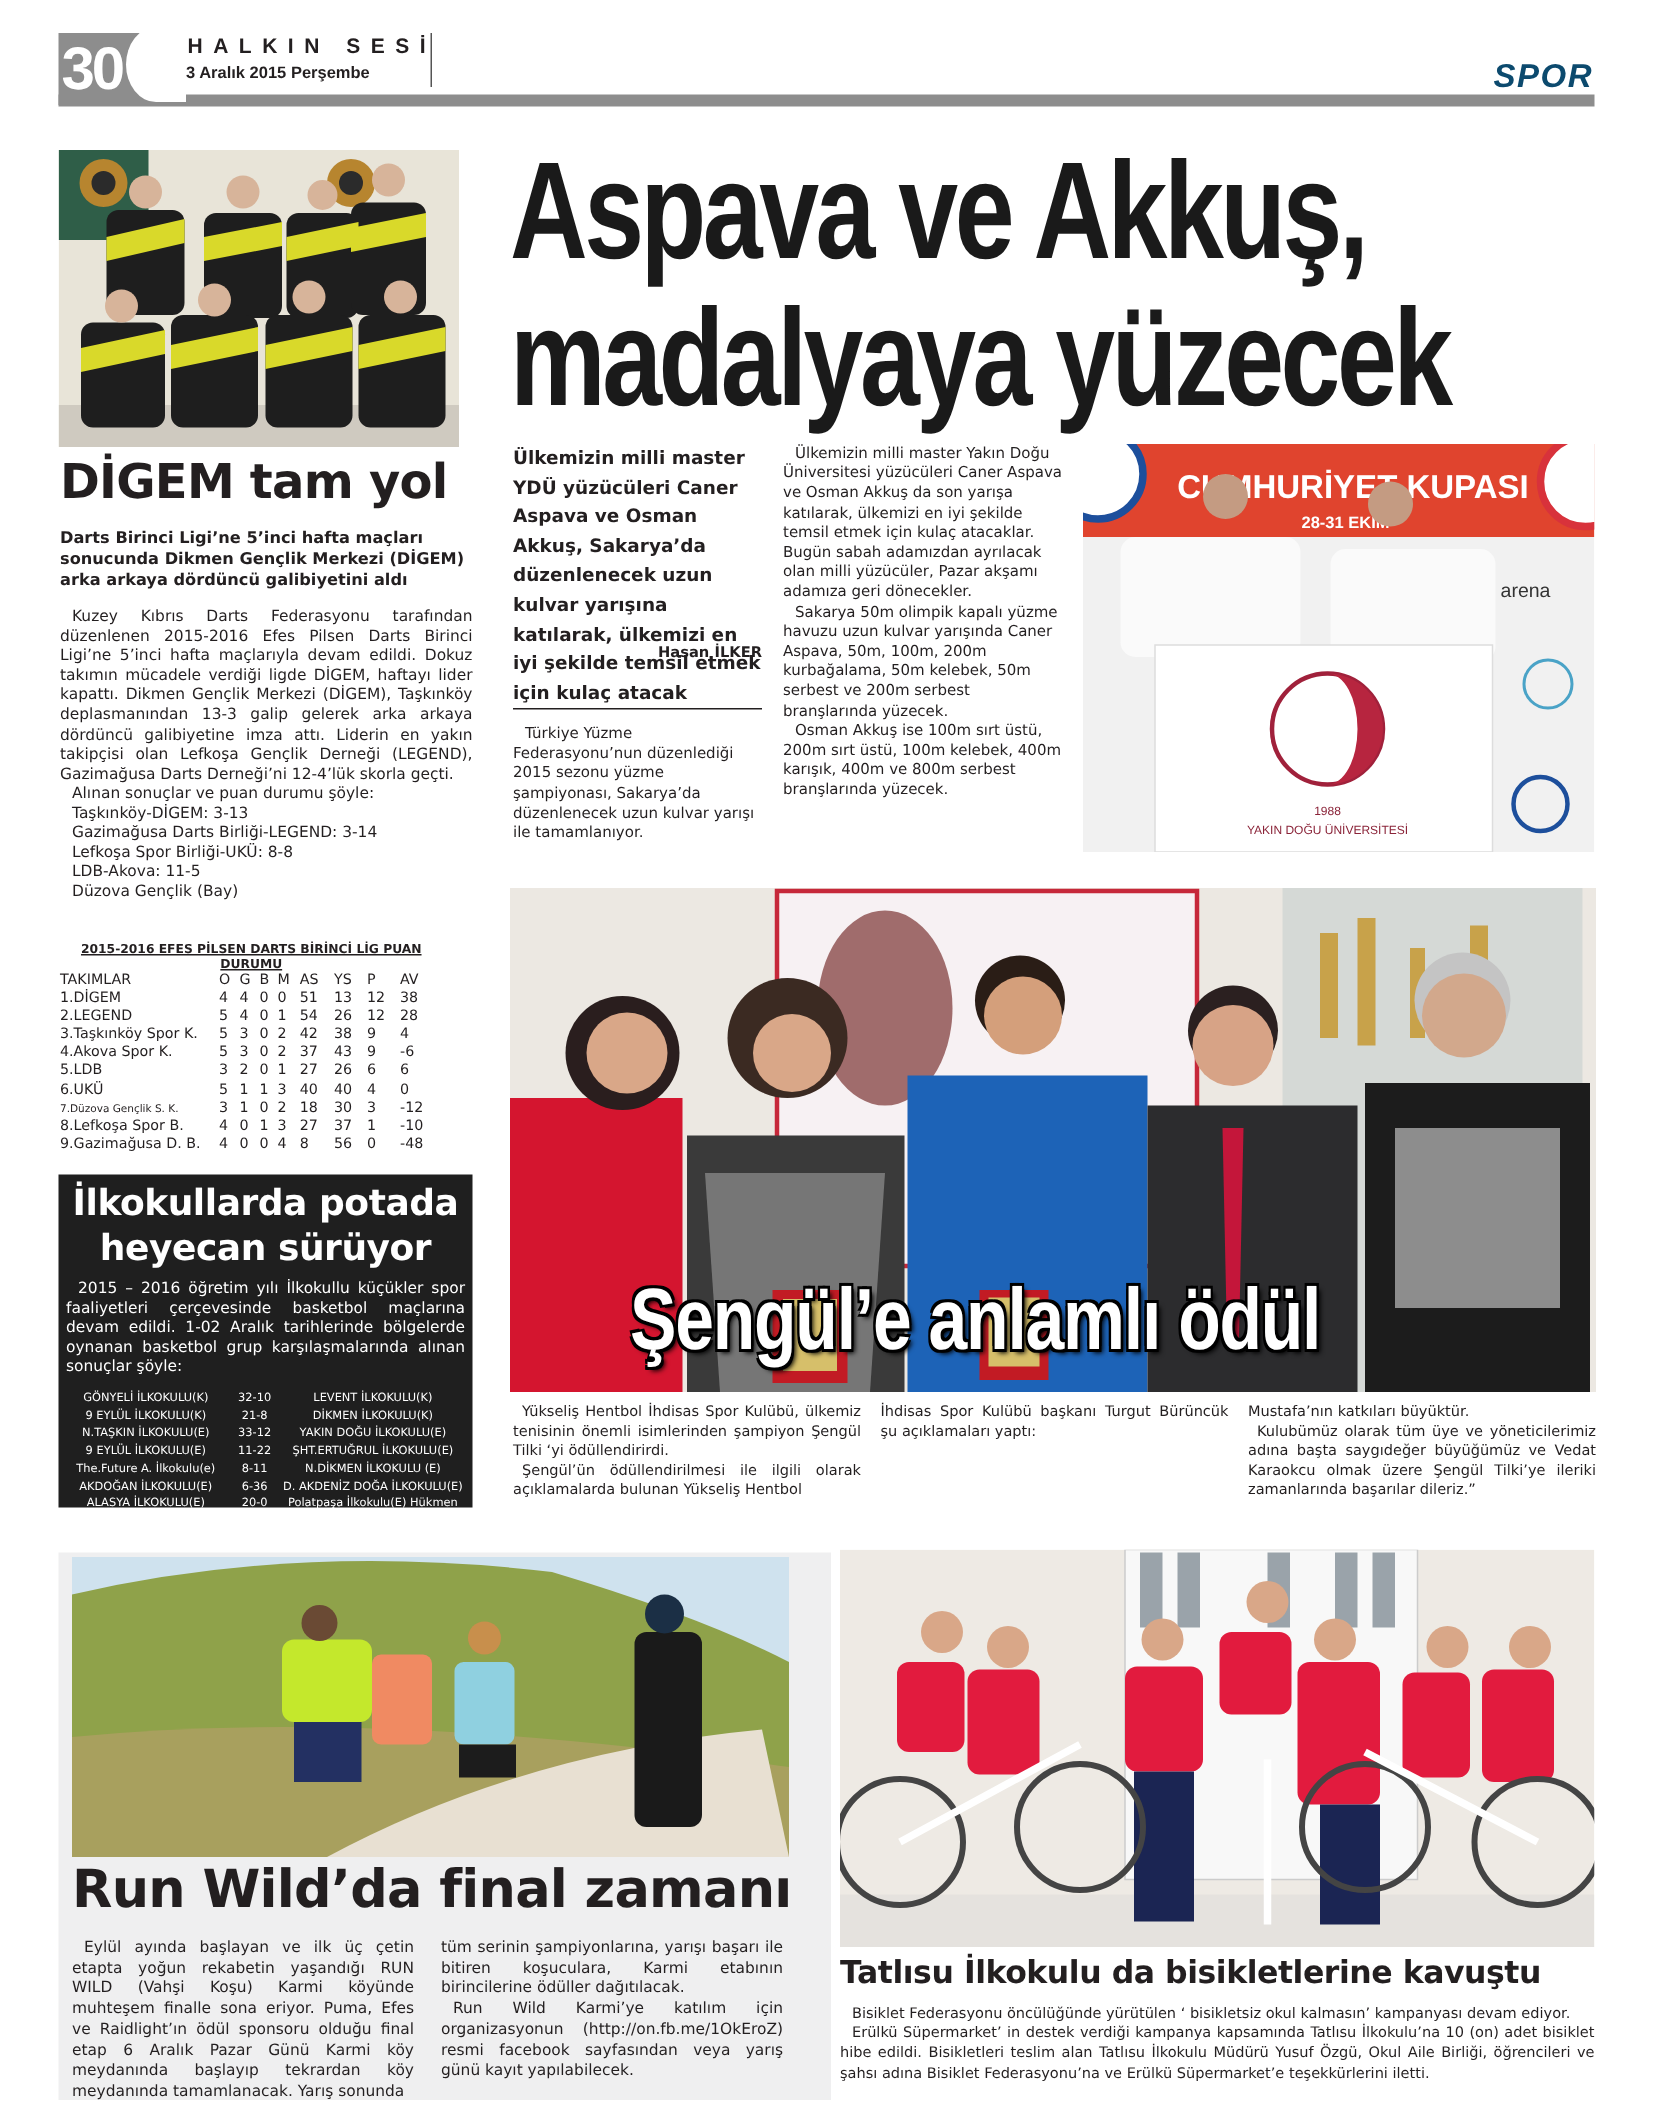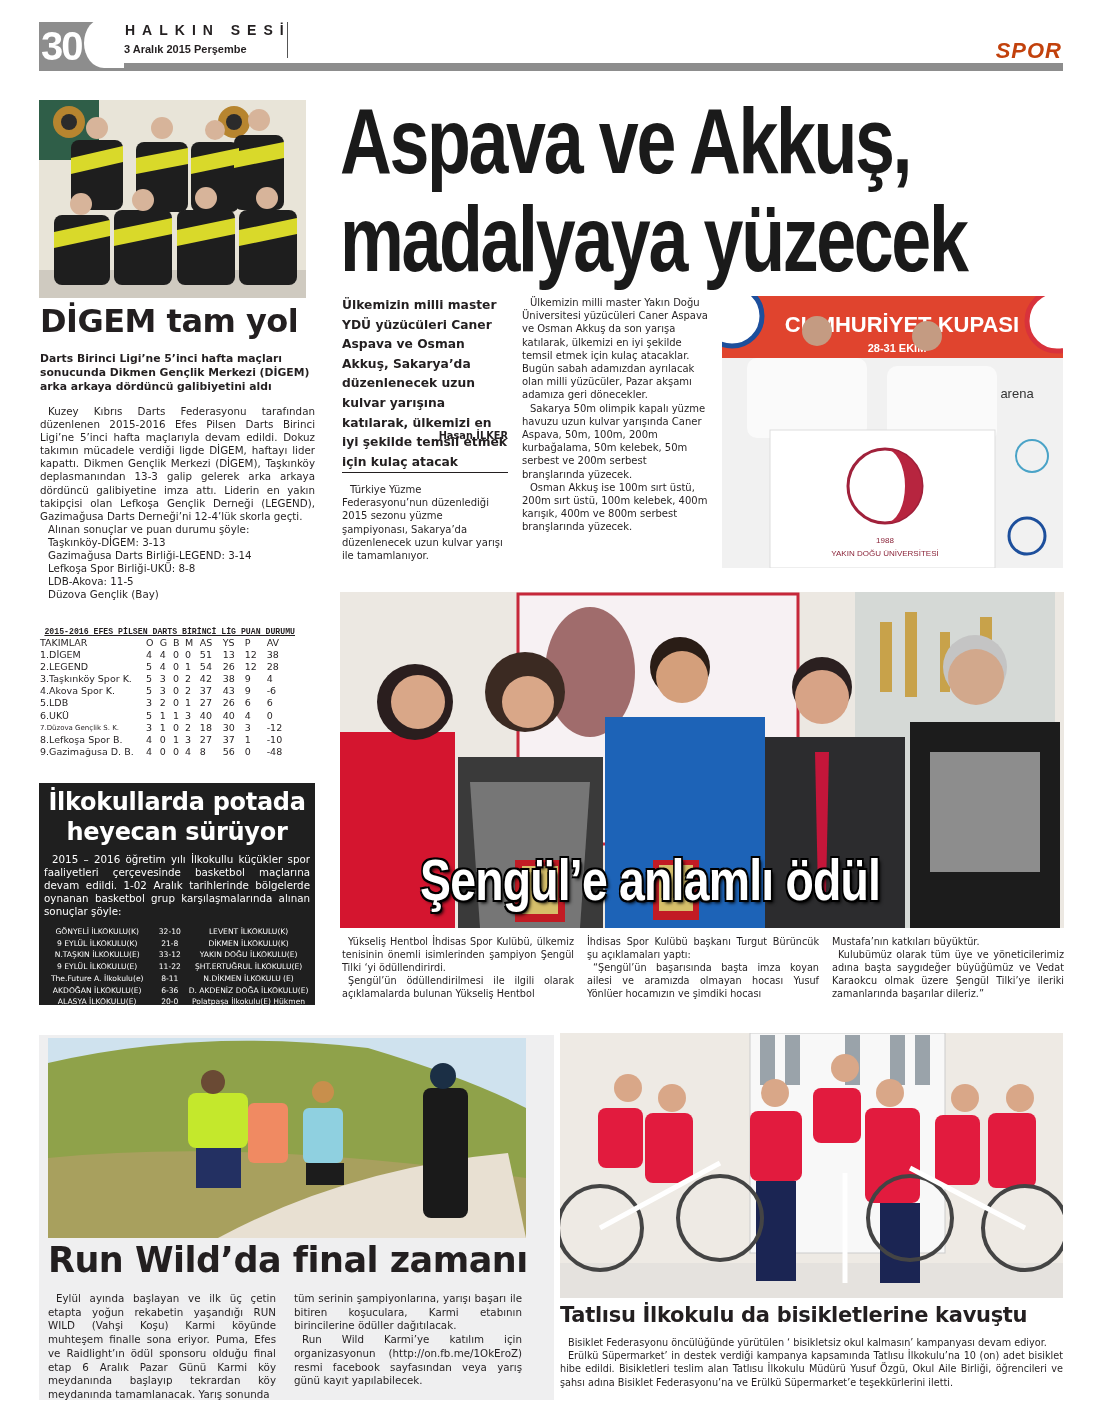--- a/index.html
+++ b/index.html
@@ -6,37 +6,37 @@
   body { width: 1102px; height: 1417px; background: #fff; position: relative; overflow: hidden; font-family: "DejaVu Sans", sans-serif; color: #231f20; }
   .abs { position: absolute; }
 
   
   .pgnum { left: 39px; top: 22px; width: 58px; height: 48px; background: #8d8d8d; color: #fff; font-family: "Liberation Sans", sans-serif; font-weight: bold; font-size: 40px; line-height: 48px; padding-left: 2px; letter-spacing: -2px; }
   .pgcurve { left: 84px; top: 18px; width: 40px; height: 50px; background: #fff; border-radius: 50% 0 0 50%; }
   .hdr-bar { left: 39px; top: 63px; width: 1024px; height: 8px; background: #8d8d8d; }
   .paper-name { left: 125px; top: 22px; font-family: "Liberation Sans", sans-serif; font-weight: bold; font-size: 14px; letter-spacing: 7px; color: #231f20; }
   .paper-date { left: 124px; top: 43px; font-family: "Liberation Sans", sans-serif; font-weight: bold; font-size: 11px; color: #231f20; }
   .hdr-sep { left: 287px; top: 22px; width: 1px; height: 36px; background: #555; }
-  .section { right: 40px; top: 38px; font-family: "Liberation Sans", sans-serif; font-weight: 900; font-style: italic; font-size: 22px; color: #c2410c; letter-spacing: 1px; }
+  .section { right: 40px; top: 38px; font-family: "Liberation Sans", sans-serif; font-weight: 900; font-style: italic; font-size: 22px; color: #0c4a6e; letter-spacing: 1px; }
 
   
   .photo { overflow: hidden; }
   .photo svg { width: 100%; height: 100%; display: block; }
 
   h1, h2 { font-weight: bold; }
   .big-headline { left: 340px; top: 92px; width: 725px; font-family: "Liberation Sans", sans-serif; font-weight: bold; font-size: 92px; line-height: 98px; letter-spacing: -3px; transform: scaleX(0.78); transform-origin: left top; white-space: nowrap; color: #1a1a1a; }
 
   .digem-title { left: 40px; top: 302px; font-family: "DejaVu Sans", sans-serif; font-size: 32px; font-weight: bold; letter-spacing: -0.5px; color: #231f20; }
   .digem-sub { left: 40px; top: 352px; width: 275px; font-size: 10.8px; line-height: 14px; font-weight: bold; }
   .digem-body { left: 40px; top: 405px; width: 275px; font-size: 10.3px; line-height: 13.1px; text-align: justify; }
   .digem-body p { text-indent: 8px; }
   .digem-body .res { padding-left: 8px; }
 
   table.standings { left: 40px; top: 627px; width: 255px; border-collapse: collapse; font-size: 9.5px; }
-  table.standings caption { text-align: right; font-weight: bold; font-size: 8.2px; text-decoration: underline; padding-bottom: 1px; font-family: Liberation Mono, monospace; }
+  table.standings caption { text-align: center; font-weight: bold; font-size: 8.2px; text-decoration: underline; padding-bottom: 1px; }
   table.standings td, table.standings th { text-align: left; font-weight: normal; padding: 0; line-height: 12.1px; }
   table.standings td.team { width: 106px; }
   table.standings td.team.sm { font-size: 7px; }
 
   .potada { left: 39px; top: 783px; width: 276px; height: 222px; background: #1f1f1f; color: #fff; padding: 4px 5px; }
   .potada h2 { font-size: 24px; line-height: 30px; font-weight: bold; letter-spacing: -0.3px; text-align: center; }
   .potada p { margin-top: 6px; font-size: 10.3px; line-height: 13px; text-align: justify; text-indent: 8px; }
   .potada table { margin-top: 8px; width: 100%; border-collapse: collapse; font-size: 7.6px; }
   .potada td { padding: 0; line-height: 11.7px; white-space: nowrap; text-align: center; }
 
@@ -370,21 +370,20 @@
   </svg>
 </div>
 <div class="abs sengul-title">Şengül’e anlamlı ödül</div>
 
 <div class="abs sengul-col" style="left:342px;">
   <p>Yükseliş Hentbol İhdisas Spor Kulübü, ülkemiz tenisinin önemli isimlerinden şampiyon Şengül Tilki ‘yi ödüllendirirdi.</p>
   <p>Şengül’ün ödüllendirilmesi ile ilgili olarak açıklamalarda bulunan Yükseliş Hentbol</p>
 </div>
 <div class="abs sengul-col" style="left:587px;">
   <p style="text-indent:0">İhdisas Spor Kulübü başkanı Turgut Bürüncük şu açıklamaları yaptı:</p>
-  <p>“Şengül’ün başarısında başta imza koyan ailesi ve aramızda olmayan hocası Yusuf Yönlüer hocamızın ve şimdiki hocası</p>
 </div>
 <div class="abs sengul-col" style="left:832px;">
   <p style="text-indent:0">Mustafa’nın katkıları büyüktür.</p>
   <p>Kulubümüz olarak tüm üye ve yöneticilerimiz adına başta saygıdeğer büyüğümüz ve Vedat Karaokcu olmak üzere Şengül Tilki’ye ileriki zamanlarında başarılar dileriz.”</p>
 </div>
 
 <div class="abs runwild-box"></div>
 <div class="abs photo" style="left:48px;top:1038px;width:478px;height:200px;">
   <svg viewBox="0 0 478 200" preserveAspectRatio="none">
     <rect width="478" height="200" fill="#cfe2ee"></rect>

